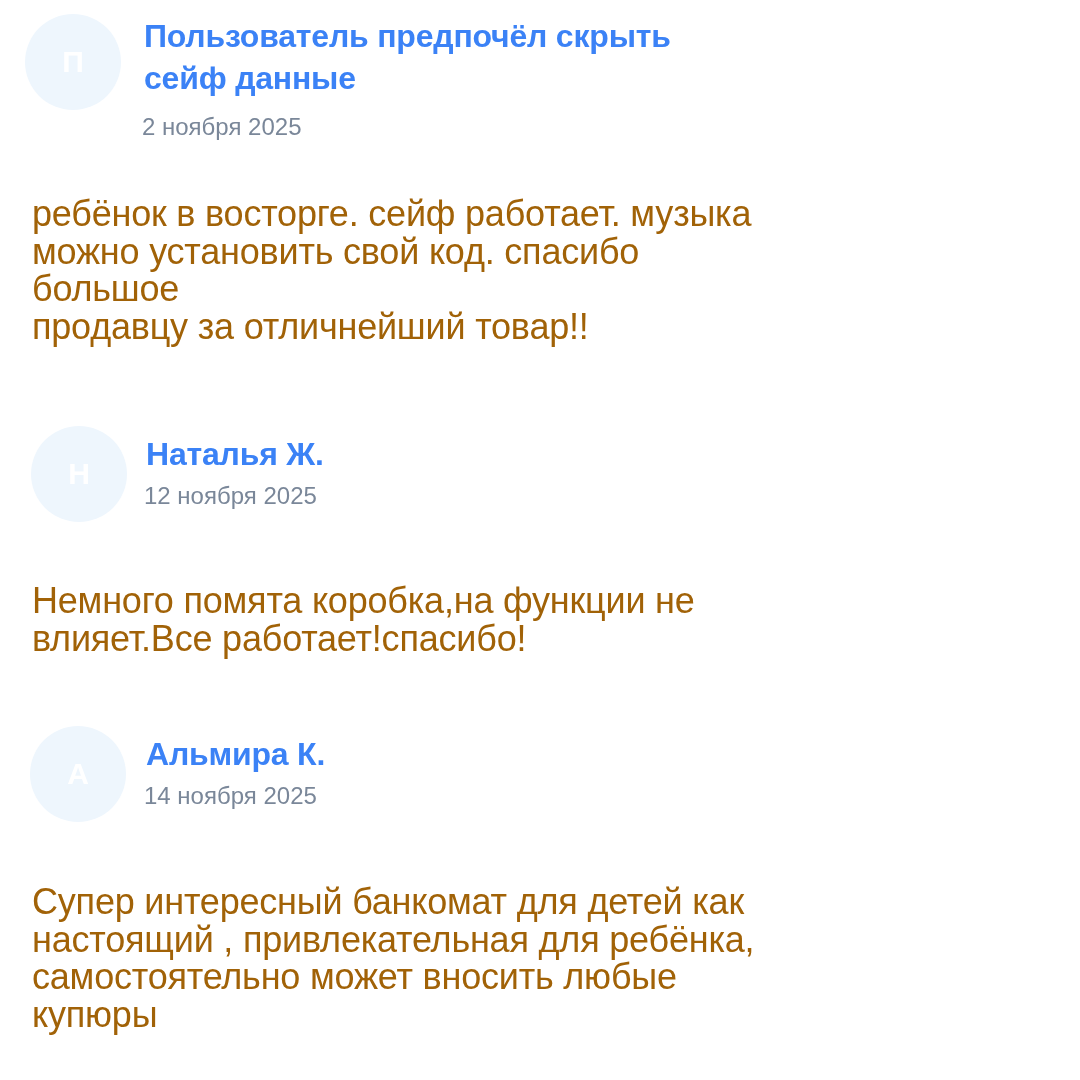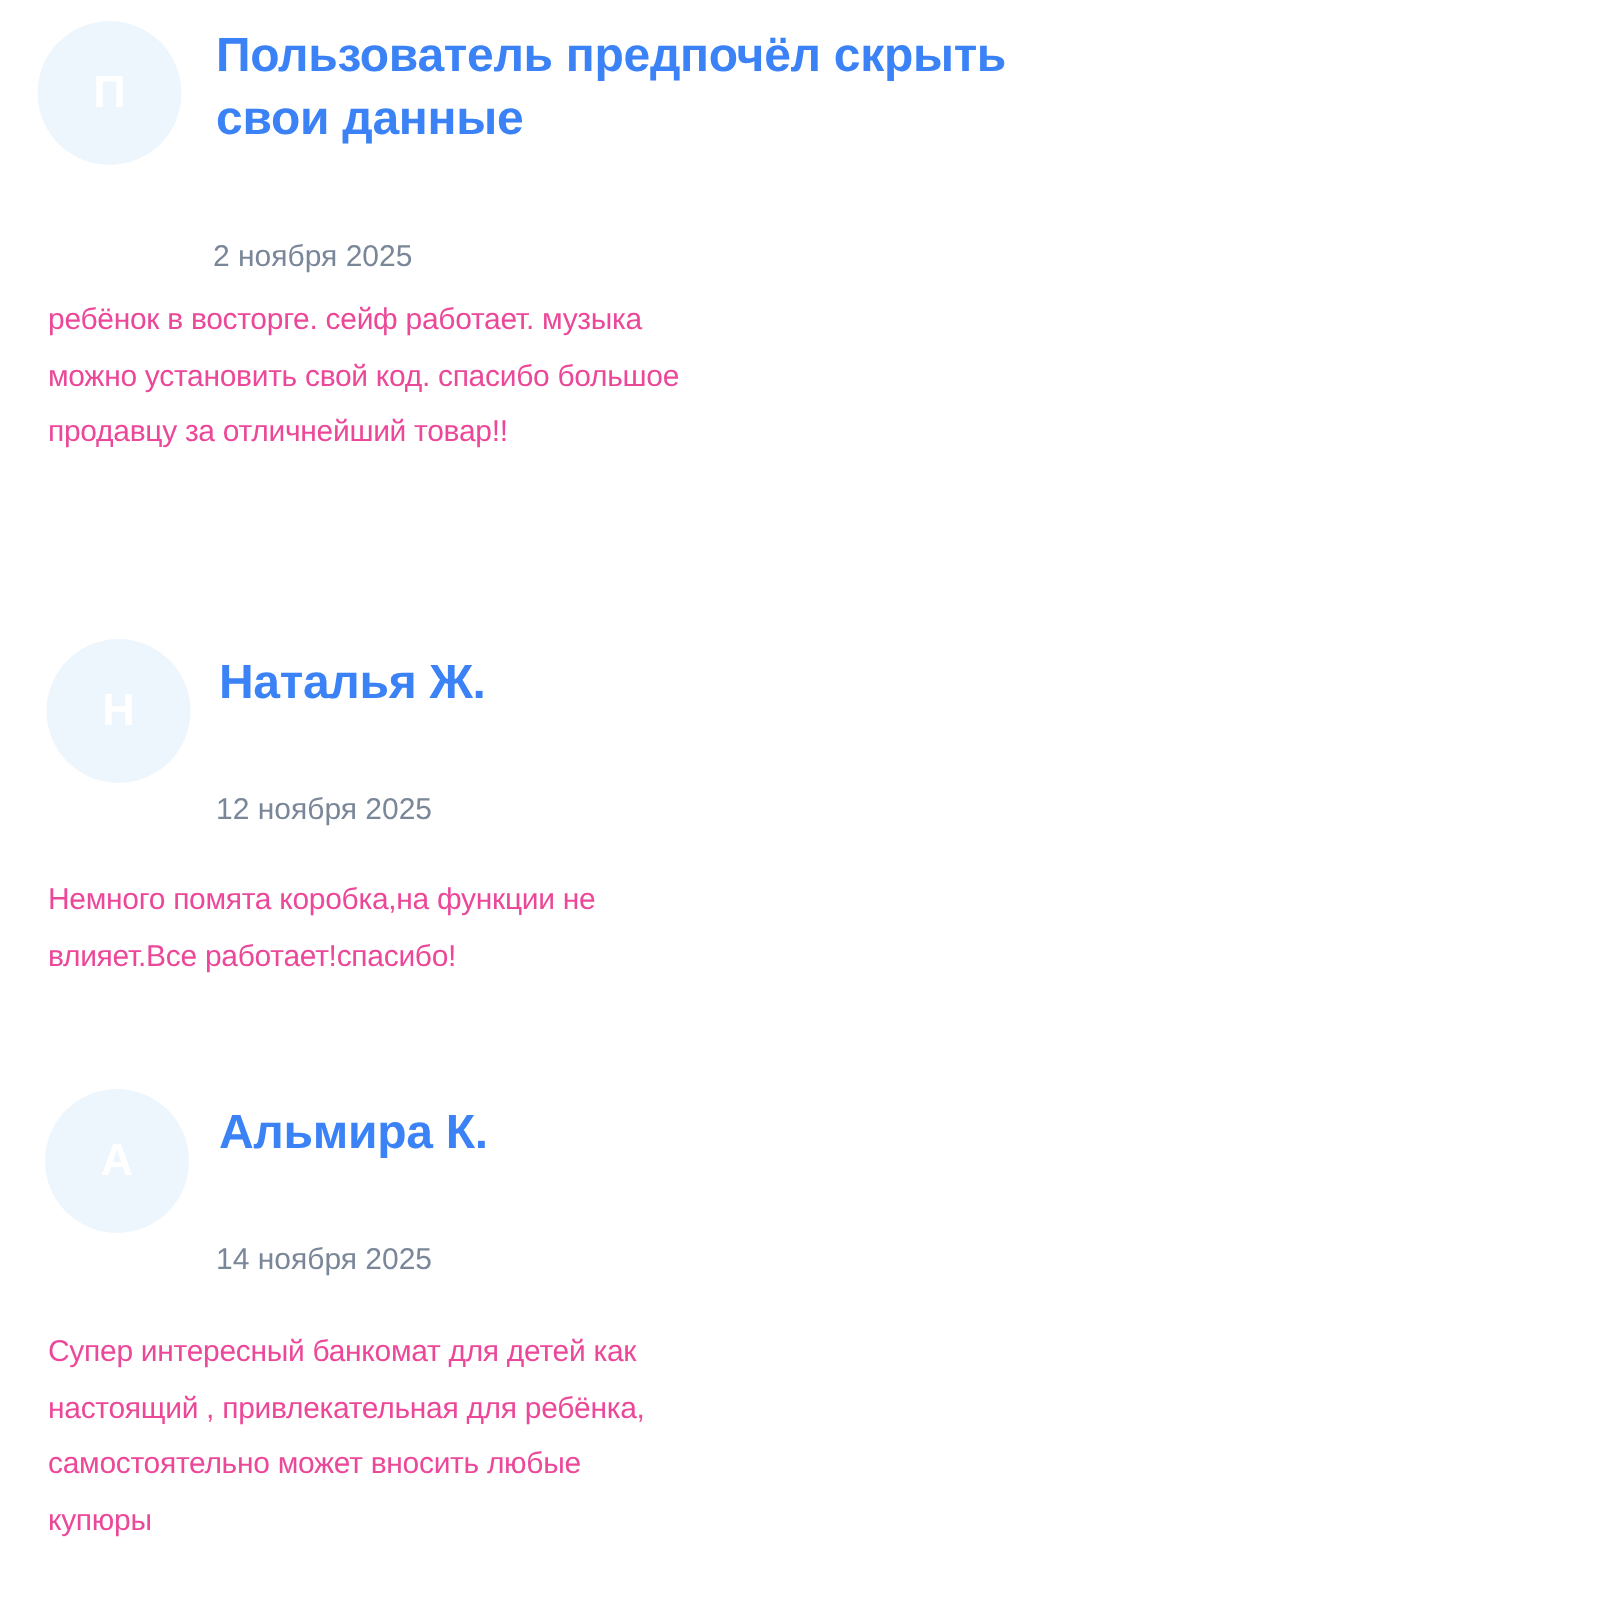--- a/index.html
+++ b/index.html
@@ -36,45 +36,44 @@
     .author-name {
       position: absolute;
       font-size: 32px;
       font-weight: bold;
       line-height: 40px;
       color: #3b82f6;
       letter-spacing: -0.2px;
     }
     .review-date {
       position: absolute;
-      font-size: 20px;
+      font-size: 24px;
       line-height: 30px;
       color: #7a8799;
-      margin-top: 44px;
     }
     .review-text {
       position: absolute;
       left: 32px;
       width: 740px;
-      font-size: 20px;
+      font-size: 36px;
       line-height: 37.5px;
-      color: #ec4899;
+      color: #a16207;
       letter-spacing: -0.2px;
     }
   </style>
 </head>
 <body>
 
 <div class="review" style="top:0;">
   <div class="avatar" style="left:25px; top:14px;">
     <span>П</span>
   </div>
   <div class="author-name" style="left:144px; top:16px;">
     <div>Пользователь предпочёл скрыть</div>
-    <div style="margin-top:2px;">свои данные</div>
+    <div style="margin-top:2px;">сейф данные</div>
   </div>
   <div class="review-date" style="left:142px; top:112px;">2 ноября 2025</div>
   <div class="review-text" style="top:195px;">
     <div>ребёнок в восторге. сейф работает. музыка</div>
     <div>можно установить свой код. спасибо большое</div>
     <div>продавцу за отличнейший товар!!</div>
   </div>
 </div>
 
 <div class="review" style="top:0;">

